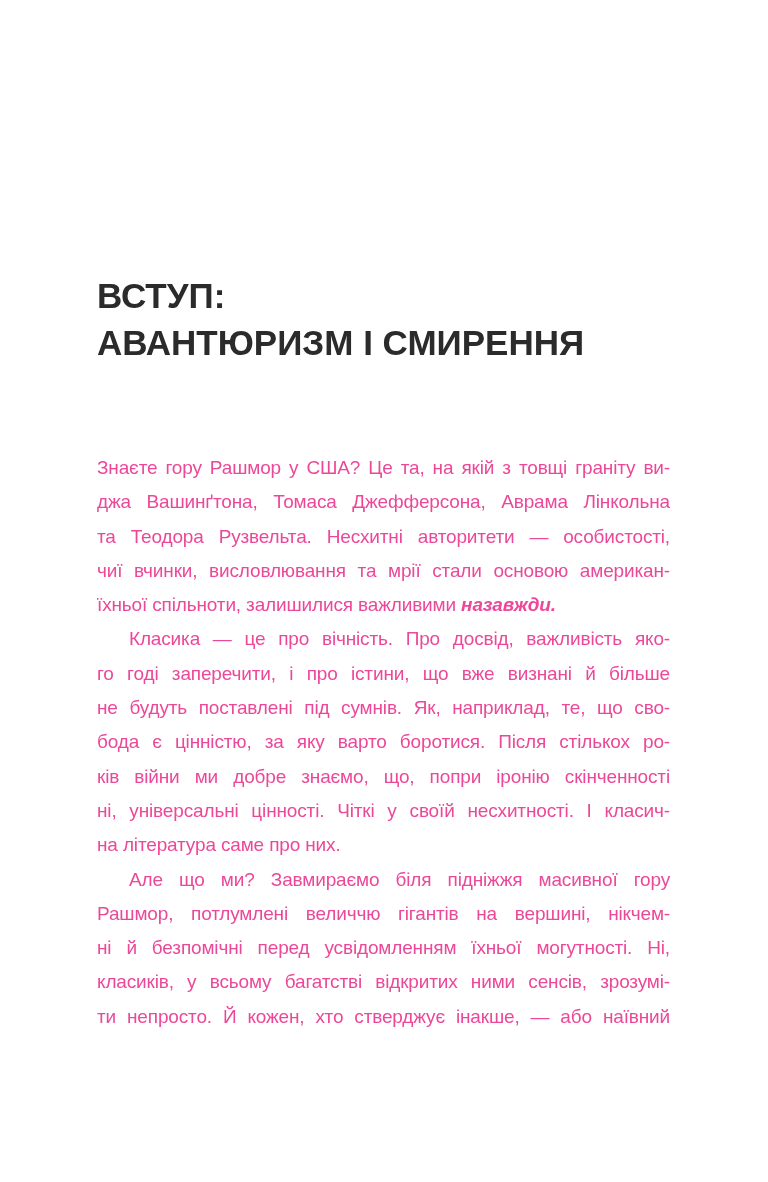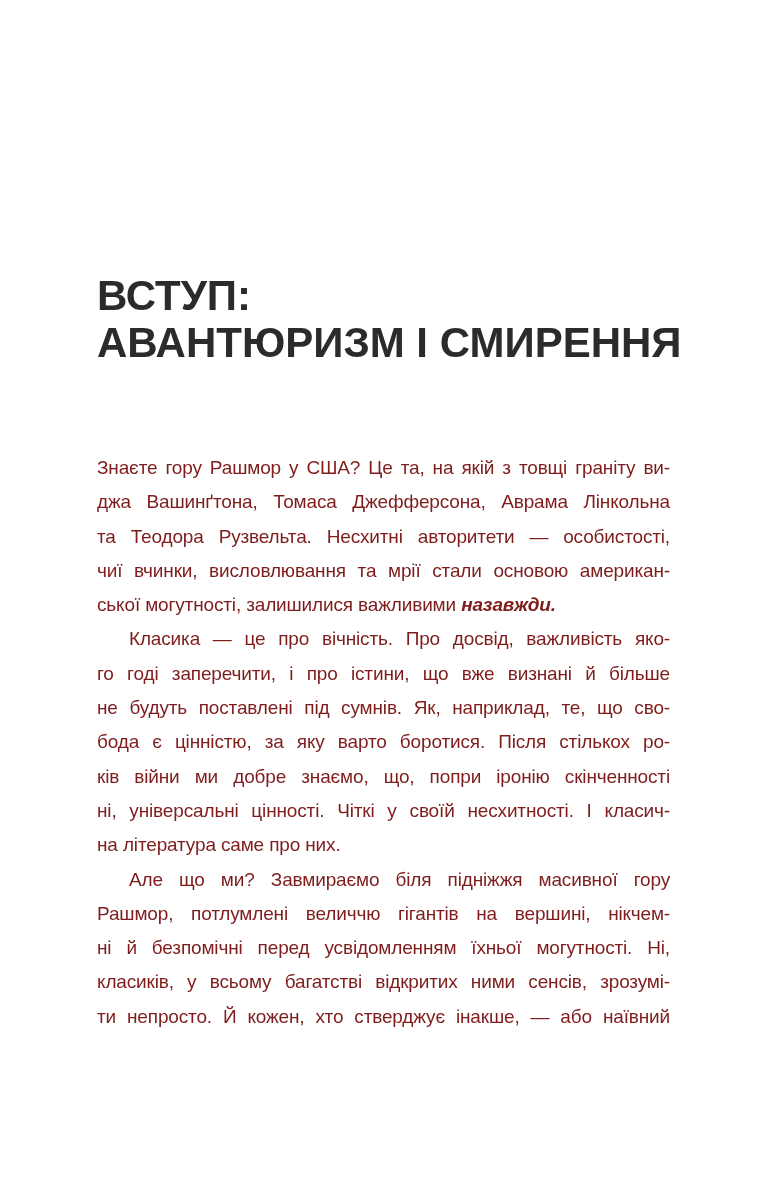--- a/index.html
+++ b/index.html
@@ -13,34 +13,34 @@
     height: 1182px;
     background: #ffffff;
     overflow: hidden;
     font-family: "Liberation Sans", "DejaVu Sans", sans-serif;
   }
   .chapter-heading {
     position: absolute;
     left: 97px;
     top: 272px;
     width: 600px;
-    font-size: 42px;
+    font-size: 35px;
     line-height: 47px;
     font-weight: 700;
     color: #2b2b2b;
     letter-spacing: 0px;
   }
   .body-text {
     position: absolute;
     left: 97px;
     top: 451px;
     width: 573px;
     font-size: 19px;
     line-height: 34.3px;
-    color: #7f1d1d;
+    color: #ec4899;
     letter-spacing: -0.15px;
   }
   .line {
     height: 34.3px;
     overflow: hidden;
     text-align: justify;
     text-align-last: justify;
   }
   .line.endpar {
     text-align-last: left;
@@ -62,21 +62,21 @@
     <div>ВСТУП:</div>
     <div>АВАНТЮРИЗМ І СМИРЕННЯ</div>
   </div>
 
   <div class="body-text">
       <div>
         <div class="line"><span class="seg">Знаєте гору Рашмор у США? Це та, на якій з товщі граніту ви-</span></div>
         <div class="line"><span class="seg">джа Вашинґтона, Томаса Джефферсона, Аврама Лінкольна</span></div>
         <div class="line"><span class="seg">та Теодора Рузвельта. Несхитні авторитети — особистості,</span></div>
         <div class="line"><span class="seg">чиї вчинки, висловлювання та мрії стали основою американ-</span></div>
-        <div class="line endpar"><span class="seg">ської могутності, залишилися важливими </span><span class="seg italic">назавжди.</span></div>
+        <div class="line endpar"><span class="seg">їхньої спільноти, залишилися важливими </span><span class="seg italic">назавжди.</span></div>
       </div>
       <div>
         <div class="line indent"><span class="seg">Класика — це про вічність. Про досвід, важливість яко-</span></div>
         <div class="line"><span class="seg">го годі заперечити, і про істини, що вже визнані й більше</span></div>
         <div class="line"><span class="seg">не будуть поставлені під сумнів. Як, наприклад, те, що сво-</span></div>
         <div class="line"><span class="seg">бода є цінністю, за яку варто боротися. Після стількох ро-</span></div>
         <div class="line"><span class="seg">ків війни ми добре знаємо, що, попри іронію скінченності</span></div>
         <div class="line"><span class="seg">ні, універсальні цінності. Чіткі у своїй несхитності. І класич-</span></div>
         <div class="line endpar"><span class="seg">на література саме про них.</span></div>
       </div>

